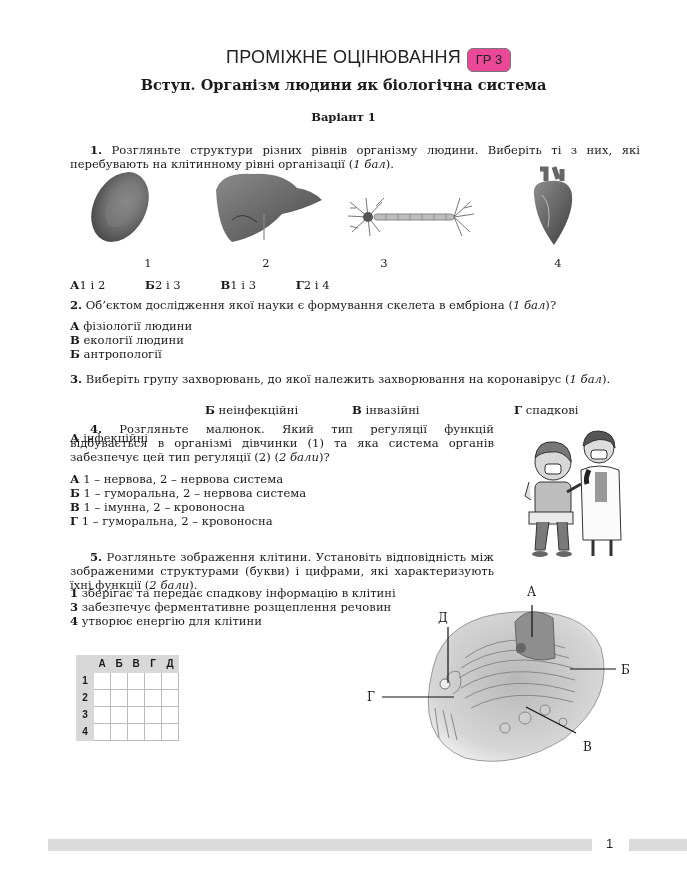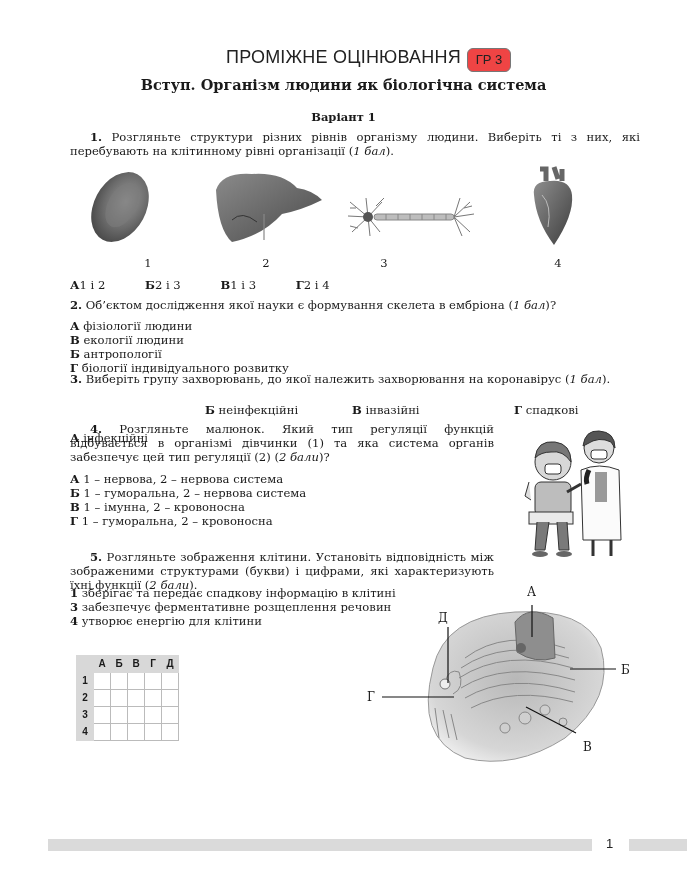--- a/index.html
+++ b/index.html
@@ -1,20 +1,20 @@
 <!DOCTYPE html>
 <html><head>
 <meta charset="utf-8">
 <style>
   * { box-sizing: border-box; margin: 0; padding: 0; }
   html, body { width: 687px; height: 882px; background: #ffffff; overflow: hidden; }
   body { position: relative; font-family: "DejaVu Serif", "Liberation Serif", serif; color: #1a1a1a; font-size: 11.6px; line-height: 14px; }
   .abs { position: absolute; }
   .header-title { left: 226px; top: 50px; font-family: "Liberation Sans", "DejaVu Sans", sans-serif; font-size: 18px; letter-spacing: 0.2px; color: #222; }
-  .badge { left: 467px; top: 48px; width: 44px; height: 24px; border: 1px solid #777; border-radius: 6px; background: #ef4444; font-family: "Liberation Sans", sans-serif; font-size: 13px; text-align: center; line-height: 22px; color: #222; }
+  .badge { left: 467px; top: 48px; width: 44px; height: 24px; border: 1px solid #777; border-radius: 6px; background: #ec4899; font-family: "Liberation Sans", sans-serif; font-size: 13px; text-align: center; line-height: 22px; color: #222; }
   .topic { left: 0; width: 687px; top: 78px; text-align: center; font-weight: bold; font-size: 14.5px; }
   .variant { left: 0; width: 687px; top: 110px; text-align: center; font-weight: bold; font-size: 11.5px; }
   .q { left: 70px; width: 570px; text-align: justify; }
   .q b.num { font-weight: bold; }
   .opt b { font-weight: bold; }
   .imgnum { top: 256px; width: 20px; text-align: center; font-size: 11.5px; }
   .row-opts { top: 278px; left: 70px; }
   .row-opts span { display: inline-block; margin-right: 18px; }
   .grid-table { left: 76px; top: 655px; border-collapse: collapse; font-family: "Liberation Sans", sans-serif; font-weight: bold; font-size: 10px; }
   .grid-table td { width: 17px; height: 17px; border: 1px solid #bbb; text-align: center; }
@@ -25,21 +25,21 @@
   .label { font-size: 12px; }
 </style>
 </head>
 <body>
 
 <div class="abs header-title">ПРОМІЖНЕ ОЦІНЮВАННЯ</div>
 <div class="abs badge">ГР 3</div>
 <div class="abs topic">Вступ. Організм людини як біологічна система</div>
 <div class="abs variant">Варіант 1</div>
 
-<div class="abs q" style="top:130px; text-indent:20px;">
+<div class="abs q" style="top:143px; text-indent:20px;">
   <b class="num">1.</b><span> Розгляньте структури різних рівнів організму людини. Виберіть ті з них, які перебувають на клітинному рівні організації (</span><i>1 бал</i><span>).</span>
 </div>
 
 <svg class="abs" style="left:85px; top:168px;" width="70" height="78">
   <defs>
       <radialGradient id="rbc" cx="55%" cy="40%" r="65%">
         <stop offset="0" stop-color="#9a9a9a"></stop>
         <stop offset="0.6" stop-color="#6a6a6a"></stop>
         <stop offset="1" stop-color="#444"></stop>
       </radialGradient>
@@ -98,21 +98,20 @@
   <span class="opt"><b>Г</b><span> 2 і 4</span></span>
 </div>
 
 <div class="abs q" style="top:298px; text-indent:0;">
   <b class="num">2.</b><span> Об’єктом дослідження якої науки є формування скелета в ембріона (</span><i>1 бал</i><span>)?</span>
 </div>
 <div class="abs" style="left:70px; top:319px;">
   <div class="opt"><b>А</b><span> фізіології людини</span></div>
   <div class="opt"><b>В</b><span> екології людини</span></div>
   <div class="opt"><b>Б</b><span> антропології</span></div>
-  <div class="opt"><b>Г</b><span> біології індивідуального розвитку</span></div>
 </div>
 
 <div class="abs q" style="top:372px;">
   <b class="num">3.</b><span> Виберіть групу захворювань, до якої належить захворювання на коронавірус (</span><i>1 бал</i><span>).</span>
 </div>
 <div class="abs opt" style="left:70px; top:403px;margin-top:28px;"><b>А</b><span> інфекційні</span></div>
 <div class="abs opt" style="left:205px; top:403px;"><b>Б</b><span> неінфекційні</span></div>
 <div class="abs opt" style="left:352px; top:403px;"><b>В</b><span> інвазійні</span></div>
 <div class="abs opt" style="left:514px; top:403px;"><b>Г</b><span> спадкові</span></div>
 

